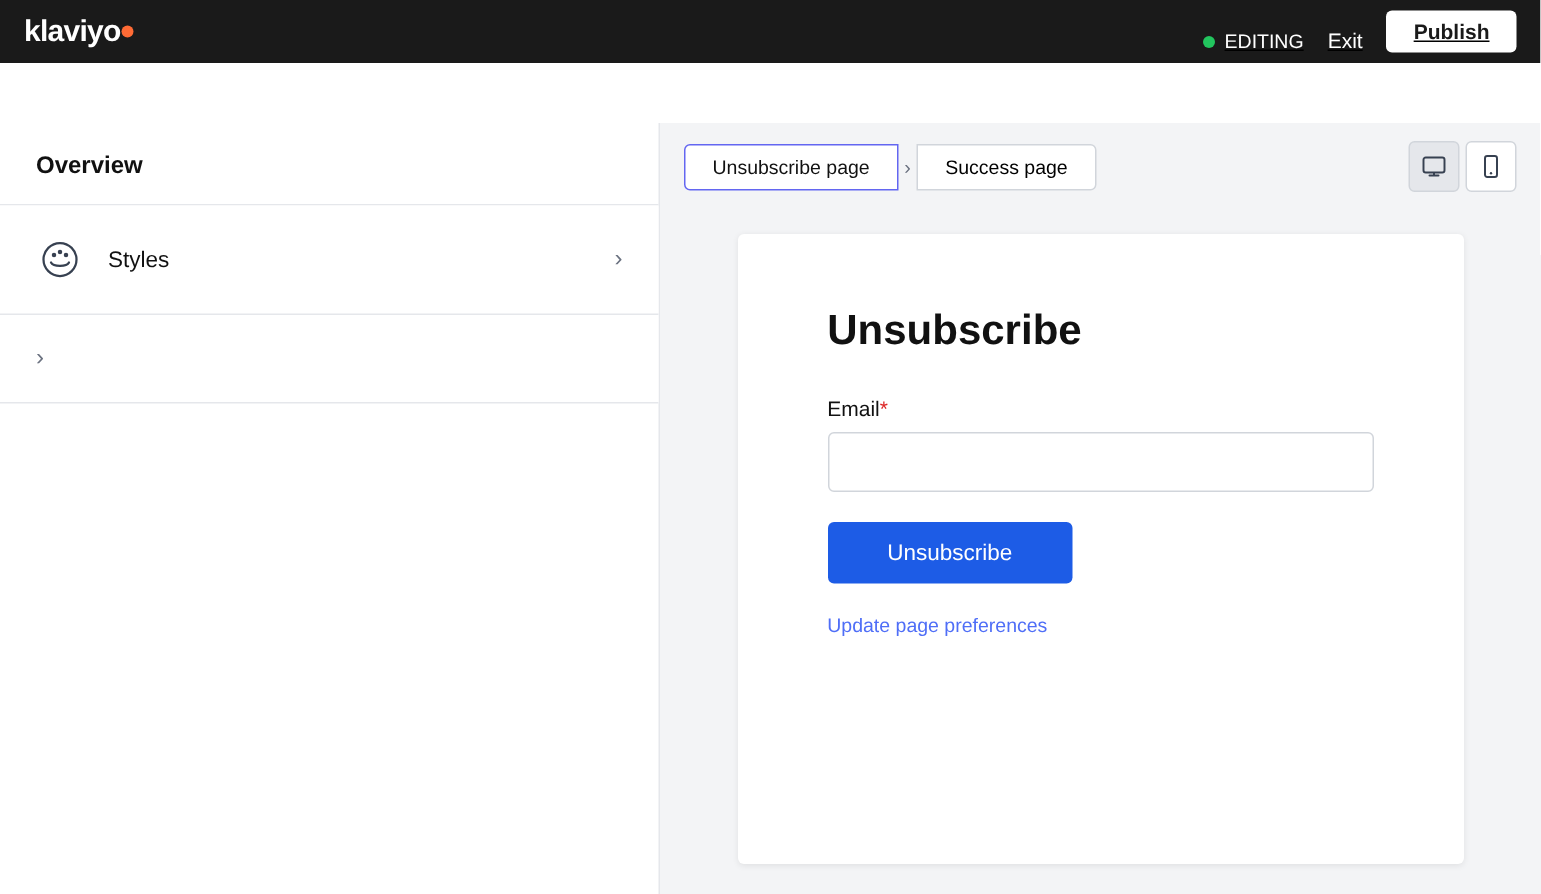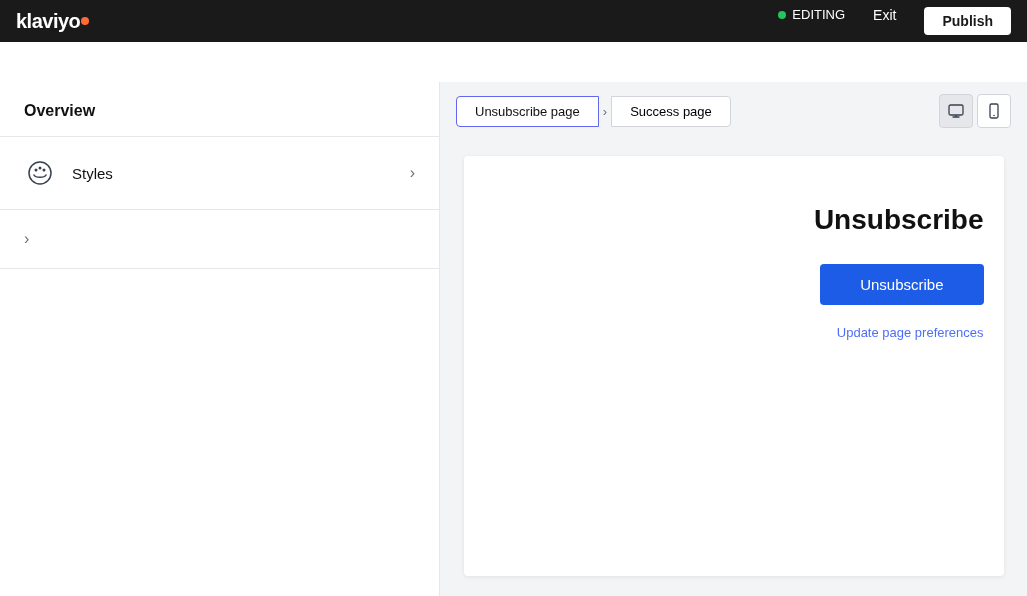--- a/index.html
+++ b/index.html
@@ -29,22 +29,23 @@
       width: 8px;
       height: 8px;
       background: #ff6b35;
       border-radius: 50%;
       display: inline-block;
       margin-left: 1px;
       vertical-align: super;
     }
     .header-right {
       display: flex;
-      align-items: flex-start;
-      gap: 28px;
+      align-items: flex-end;
+      gap: 16px;
+      text-decoration: underline;
     }
     .editing-badge {
       display: flex;
       align-items: center;
       gap: 6px;
       color: white;
       font-size: 13px;
     }
     .editing-dot {
       width: 8px;
@@ -198,27 +199,27 @@
       flex: 1;
       display: flex;
       justify-content: center;
       align-items: flex-start;
       padding: 16px;
       overflow: auto;
     }
     .preview-card {
       background: white;
       border-radius: 4px;
-      width: 540px;
+      width: 484px;
       min-height: 420px;
-      padding: 48px 20px;
+      padding: 48px 60px;
       box-shadow: 0 1px 4px rgba(0,0,0,0.08);
       display: flex;
       flex-direction: column;
-      align-items: flex-end;
+      align-items: flex-start;
     }
     .preview-title {
       font-size: 28px;
       font-weight: 700;
       color: #111;
       margin-bottom: 28px;
     }
     .form-group {
       width: 100%;
       margin-bottom: 20px;
@@ -324,19 +325,25 @@
             <rect x="5" y="2" width="8" height="14" rx="1.5" stroke="#374151" stroke-width="1.3" fill="none"></rect>
             <circle cx="9" cy="13.5" r="0.8" fill="#374151"></circle>
           </svg>
         </div>
       </div>
     </div>
 
     <div class="preview-area">
       <div class="preview-card">
         <h1 class="preview-title">Unsubscribe</h1>
+        <div class="form-group">
+          <label class="form-label">
+            <span>Email</span><span class="required-star">*</span>
+          </label>
+          <input class="form-input" type="email" placeholder="" style="">
+        </div>
         <button class="unsubscribe-btn">Unsubscribe</button>
         <a class="preferences-link">Update page preferences</a>
       </div>
     </div>
   </div>
 
 </div>
 
 </body></html>

